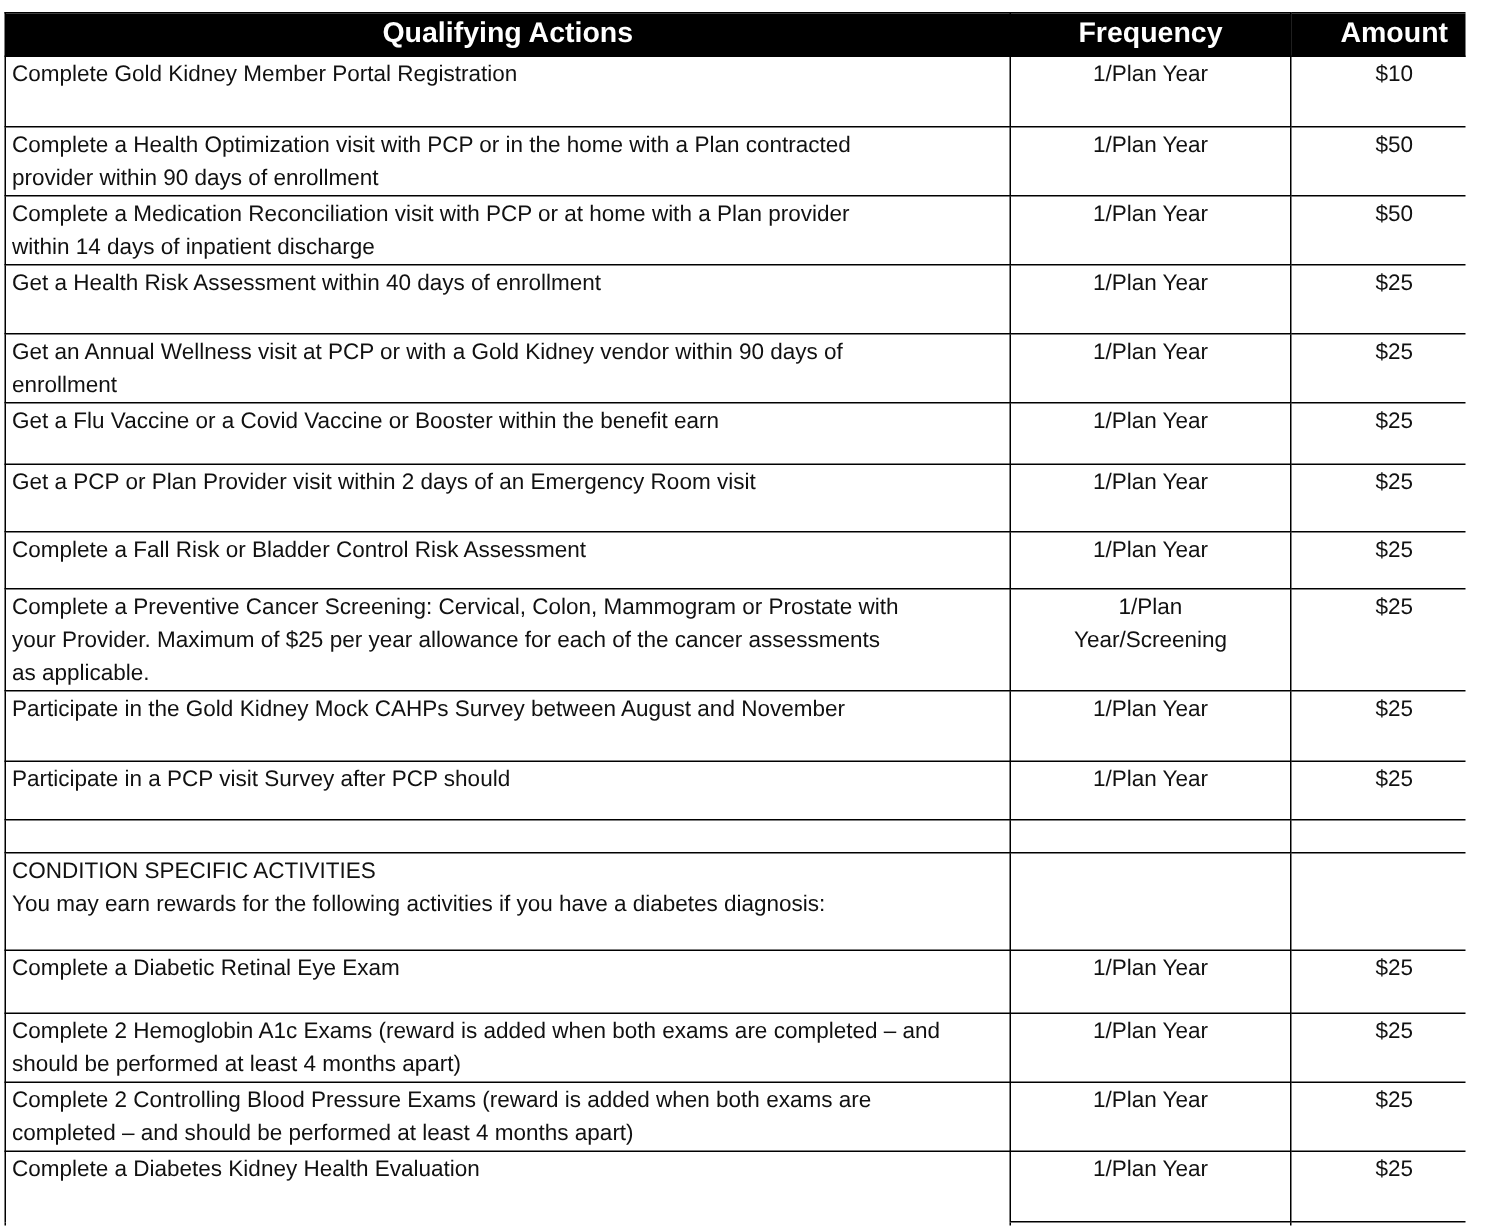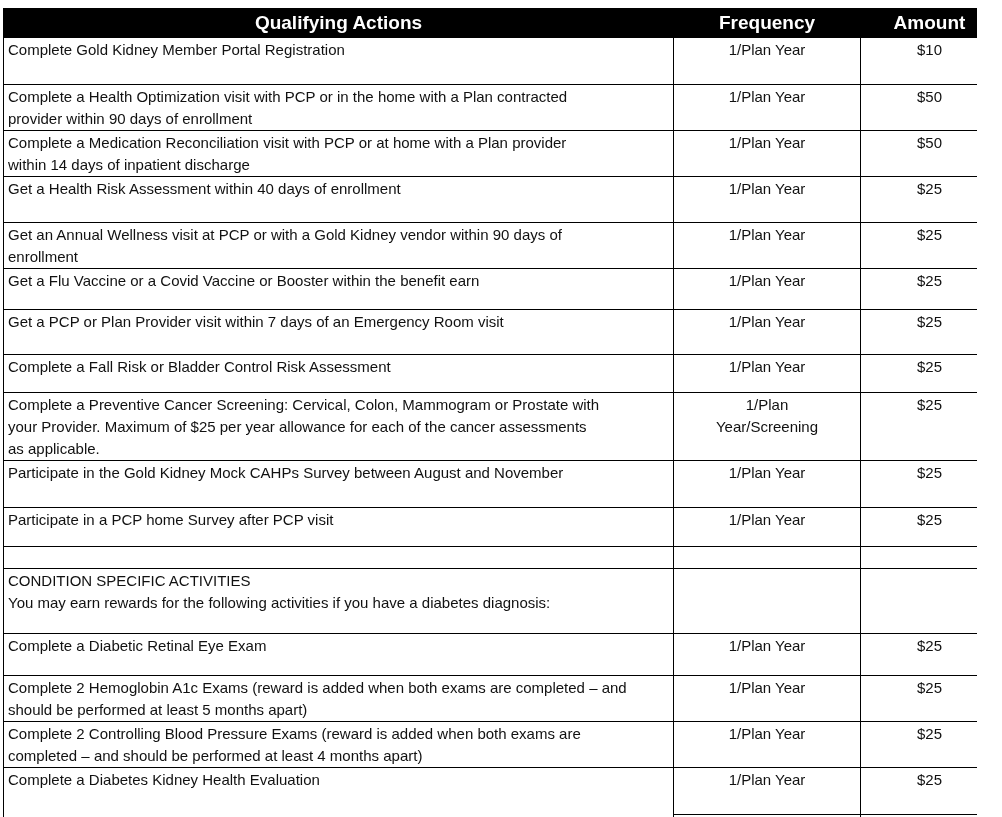--- a/index.html
+++ b/index.html
@@ -110,21 +110,21 @@
 enrollment</td>
     <td class="freq">1/Plan Year</td>
     <td class="amount">$25</td>
   </tr>
         <tr>
     <td class="action">Get a Flu Vaccine or a Covid Vaccine or Booster within the benefit earn</td>
     <td class="freq">1/Plan Year</td>
     <td class="amount">$25</td>
   </tr>
         <tr>
-    <td class="action">Get a PCP or Plan Provider visit within 7 days of an Emergency Room visit</td>
+    <td class="action">Get a PCP or Plan Provider visit within 2 days of an Emergency Room visit</td>
     <td class="freq">1/Plan Year</td>
     <td class="amount">$25</td>
   </tr>
         <tr>
     <td class="action">Complete a Fall Risk or Bladder Control Risk Assessment</td>
     <td class="freq">1/Plan Year</td>
     <td class="amount">$25</td>
   </tr>
         <tr>
     <td class="action">Complete a Preventive Cancer Screening: Cervical, Colon, Mammogram or Prostate with
@@ -133,21 +133,21 @@
     <td class="freq">1/Plan
 Year/Screening</td>
     <td class="amount">$25</td>
   </tr>
         <tr>
     <td class="action">Participate in the Gold Kidney Mock CAHPs Survey between August and November</td>
     <td class="freq">1/Plan Year</td>
     <td class="amount">$25</td>
   </tr>
         <tr>
-    <td class="action">Participate in a PCP home Survey after PCP visit</td>
+    <td class="action">Participate in a PCP visit Survey after PCP should</td>
     <td class="freq">1/Plan Year</td>
     <td class="amount">$25</td>
   </tr>
         <tr>
     <td class="action"></td>
     <td class="freq"></td>
     <td class="amount"></td>
   </tr>
         <tr>
     <td class="action">CONDITION SPECIFIC ACTIVITIES
@@ -155,21 +155,21 @@
     <td class="freq"></td>
     <td class="amount"></td>
   </tr>
         <tr>
     <td class="action">Complete a Diabetic Retinal Eye Exam</td>
     <td class="freq">1/Plan Year</td>
     <td class="amount">$25</td>
   </tr>
         <tr>
     <td class="action">Complete 2 Hemoglobin A1c Exams (reward is added when both exams are completed – and
-should be performed at least 5 months apart)</td>
+should be performed at least 4 months apart)</td>
     <td class="freq">1/Plan Year</td>
     <td class="amount">$25</td>
   </tr>
         <tr>
     <td class="action">Complete 2 Controlling Blood Pressure Exams (reward is added when both exams are
 completed – and should be performed at least 4 months apart)</td>
     <td class="freq">1/Plan Year</td>
     <td class="amount">$25</td>
   </tr>
         <tr>

